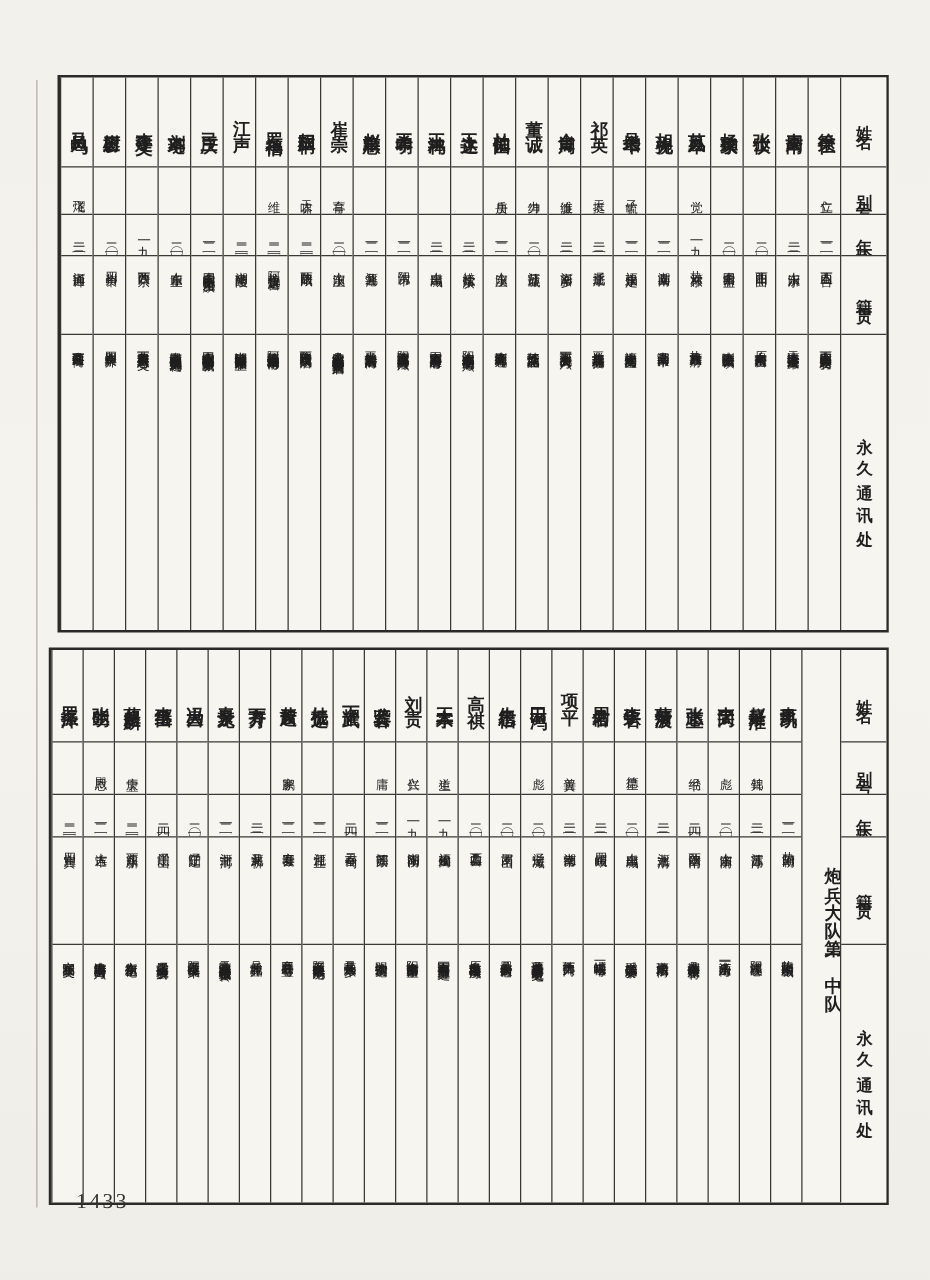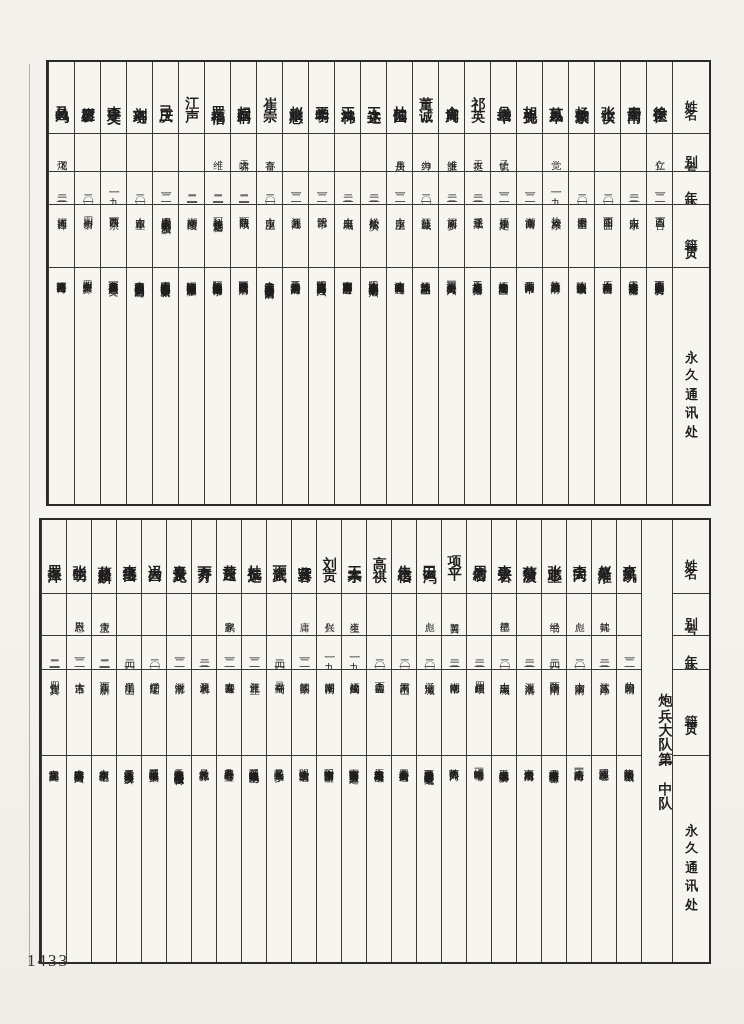--- a/index.html
+++ b/index.html
@@ -35,21 +35,21 @@
   .age-cell .vt{font-size:11px;margin:auto 0;letter-spacing:.15em;}
   .native-cell .vt{font-size:10px;padding-top:4px;letter-spacing:.08em;}
   .addr-cell .vt{font-size:10px;padding-top:5px;letter-spacing:.04em;line-height:1.12;}
   
   .head-col .vt{font-weight:700;}
   .head-col .name-cell .vt,.head-col .alias-cell .vt,
   .head-col .age-cell .vt,.head-col .native-cell .vt{font-size:13px;margin:auto 0;letter-spacing:.55em;padding:0;}
   .head-col .addr-cell{align-items:center;}
   .head-col .addr-cell .vt{font-size:13px;margin:auto 0;padding:0;letter-spacing:1.45em;}
   .unit-col .vt{font-size:14px;font-weight:700;margin:auto 0;letter-spacing:1.05em;}
-  .page-number{position:absolute;left:27px;top:951px;font-size:17px;letter-spacing:2px;color:#33322f;}
+  .page-number{position:absolute;left:61px;top:951px;font-size:17px;letter-spacing:2px;color:#33322f;}
 </style>
 </head>
 <body>
 
 <div class="sheet">
   <div class="edge-line"></div>
 
   <div class="roster top" id="top-table">
     <div class="col head-col">
       <div class="cell name-cell">

